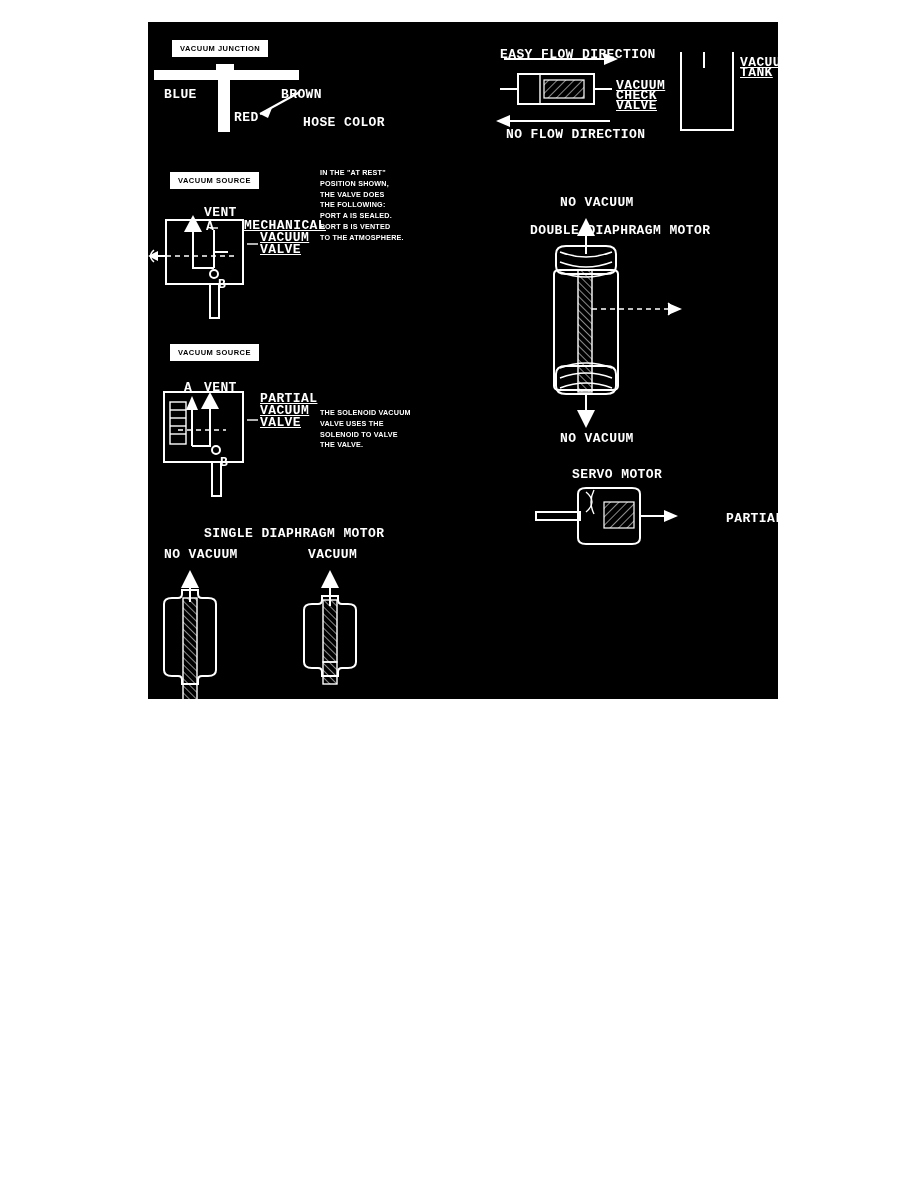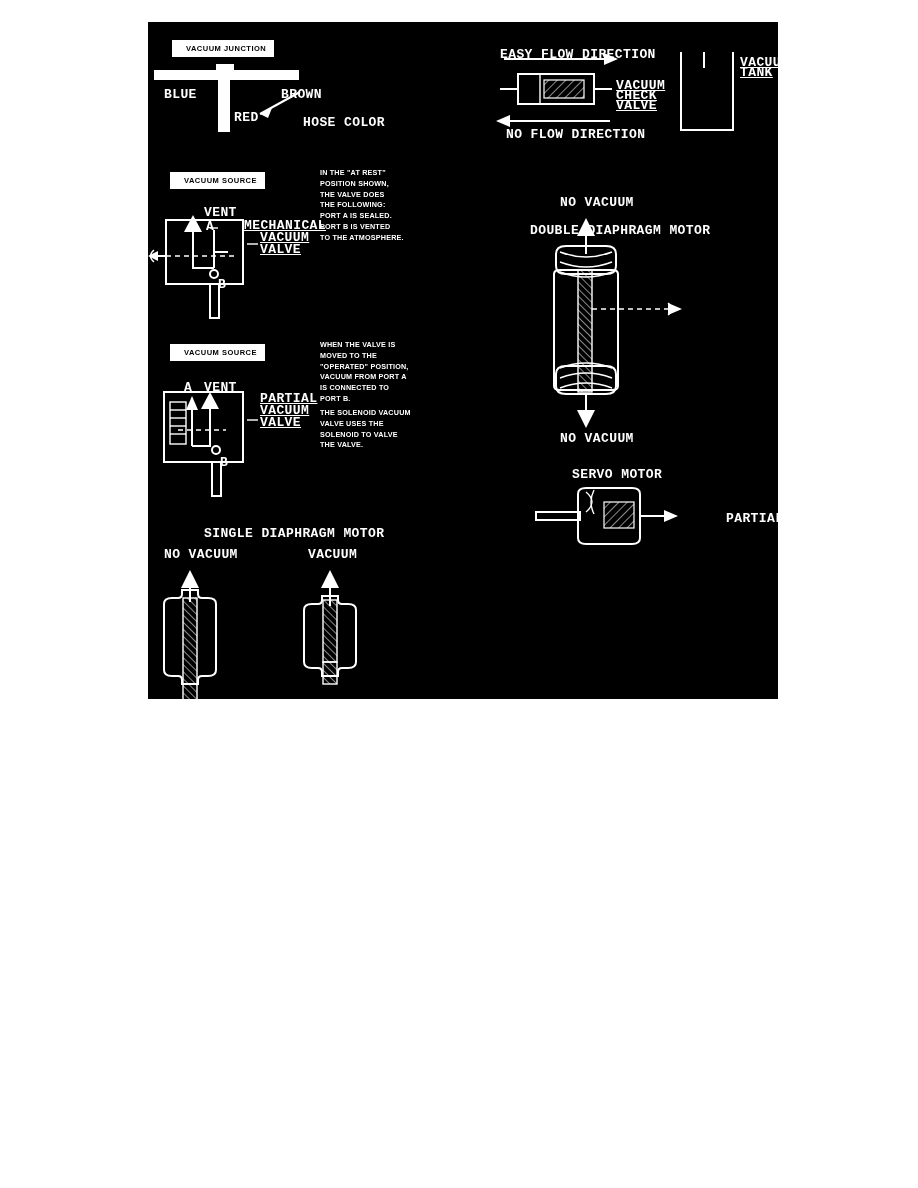--- a/index.html
+++ b/index.html
@@ -42,21 +42,21 @@
   .lbl.u { text-decoration: underline; }
   .boxlbl {
     position: absolute;
     background: #ffffff;
     color: #000000;
     font-size: 7.5px;
     font-weight: bold;
     letter-spacing: 0.5px;
     text-align: left;
     border: 2px solid #ffffff;
-    padding: 2px 6px 2px 12px;
+    padding: 2px 6px 2px 6px;
     white-space: nowrap;
   }
   .para {
     position: absolute;
     color: #ffffff;
     font-size: 7.2px;
     font-weight: bold;
     line-height: 1.5;
     letter-spacing: 0.2px;
     white-space: pre-line;
@@ -266,26 +266,20 @@
    PORT B IS VENTED
    TO THE ATMOSPHERE.</div>
 
     <div class="boxlbl" style="left:22px; top:322px;">VACUUM SOURCE</div>
     <div class="lbl" style="left:56px; top:357px;">VENT</div>
     <div class="lbl" style="left:36px; top:357px;">A</div>
     <div class="lbl" style="left:72px; top:432px;">B</div>
     <div class="lbl u" style="left:112px; top:368px;">PARTIAL</div>
     <div class="lbl u" style="left:112px; top:380px;">VACUUM</div>
     <div class="lbl u" style="left:112px; top:392px;">VALVE</div>
-    <div class="para" style="left:172px; top:318px; width:118px;">WHEN THE VALVE IS
-MOVED TO THE
-"OPERATED" POSITION,
-VACUUM FROM PORT A
-IS CONNECTED TO
-PORT B.</div>
     <div class="para" style="left:172px; top:386px; width:118px;">THE SOLENOID VACUUM
 VALVE USES THE
 SOLENOID TO VALVE
 THE VALVE.</div>
 
     <div class="lbl" style="left:382px; top:160px;margin-top:40px;">DOUBLE DIAPHRAGM MOTOR</div>
     <div class="lbl" style="left:412px; top:172px;">NO VACUUM</div>
     <div class="lbl" style="left:412px; top:408px;">NO VACUUM</div>
 
     <div class="lbl" style="left:424px; top:444px;">SERVO MOTOR</div>

